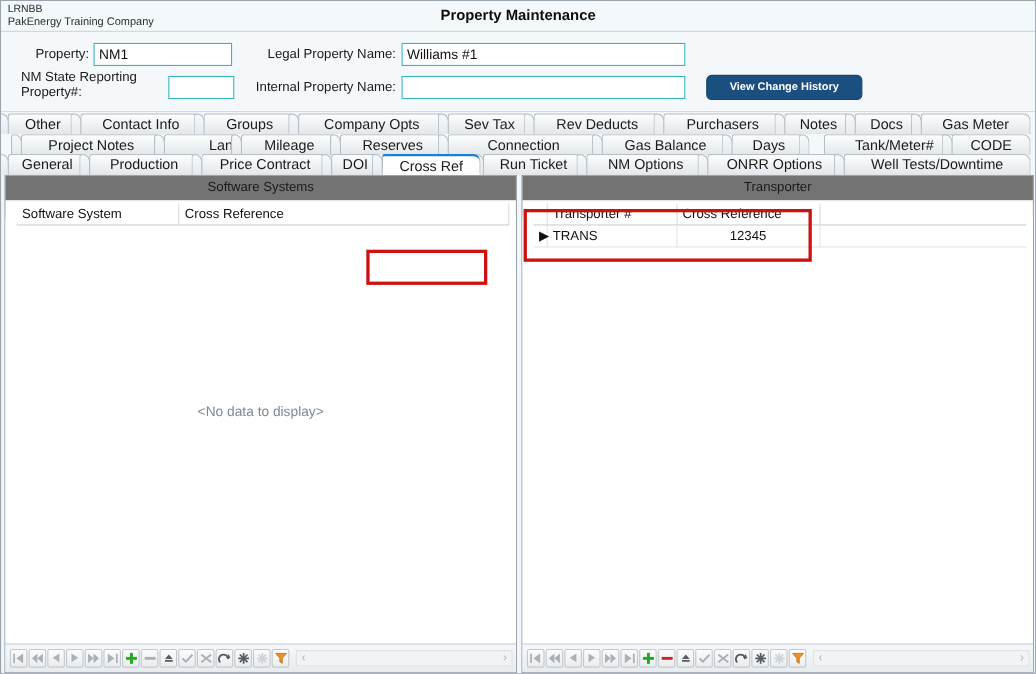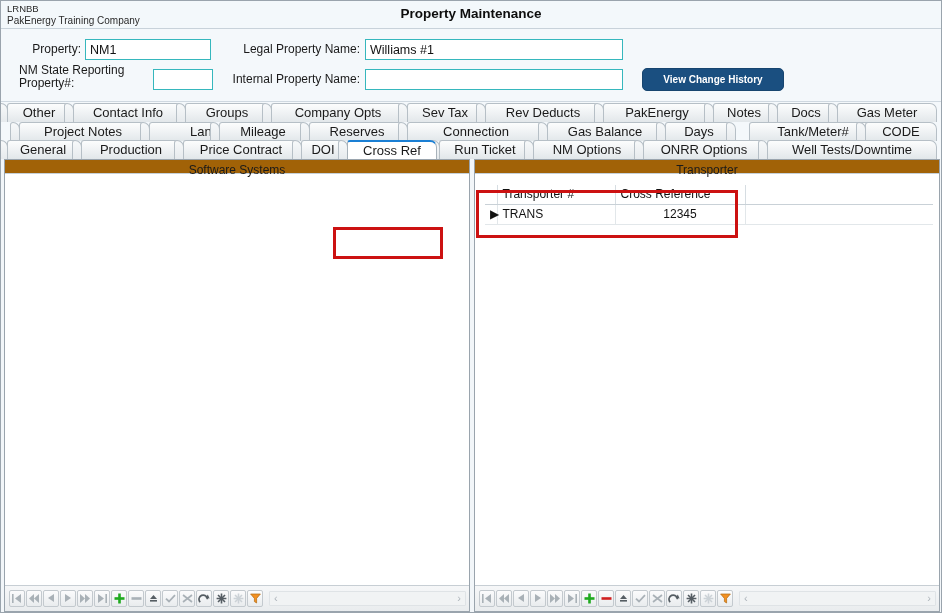--- a/index.html
+++ b/index.html
@@ -138,22 +138,22 @@
     position:absolute;
     top:0;bottom:0;
     box-sizing:border-box;
     background:#ffffff;
     border:1px solid #9aa4ad;
   }
   .panel.left{left:3px;width:466px;}
   .panel.right{left:473px;width:466px;}
 
   .panel-head{
-    height:14px;
-    background:#a16207;
+    height:38px;
+    background:#737373;
     border-bottom:1px solid #c6d0d8;
     text-align:center;
     font-size:12px;
     color:#1a1a1a;
     line-height:21px;
     box-sizing:border-box;
   }
   .grid-wrap{
     position:absolute;
     left:0;right:0;top:22px;bottom:27px;
@@ -301,21 +301,21 @@
         <div class="tab" style="left: 72px; width: 110px;"><span>Contact Info</span></div>
         <div class="tab sliver" style="left: 175px;"></div>
         <div class="tab" style="left: 184px; width: 84px;"><span>Groups</span></div>
         <div class="tab sliver" style="left: 261px;"></div>
         <div class="tab" style="left: 270px; width: 134px;"><span>Company Opts</span></div>
         <div class="tab sliver" style="left: 397px;"></div>
         <div class="tab" style="left: 406px; width: 76px;"><span>Sev Tax</span></div>
         <div class="tab sliver" style="left: 475px;"></div>
         <div class="tab" style="left: 484px; width: 116px;"><span>Rev Deducts</span></div>
         <div class="tab sliver" style="left: 593px;"></div>
-        <div class="tab" style="left: 602px; width: 108px;"><span>PakEnergy</span></div>
+        <div class="tab" style="left: 602px; width: 108px;"><span>Purchasers</span></div>
         <div class="tab sliver" style="left: 703px;"></div>
         <div class="tab" style="left: 712px; width: 62px;"><span>Notes</span></div>
         <div class="tab sliver" style="left: 767px;"></div>
         <div class="tab" style="left: 776px; width: 58px;"><span>Docs</span></div>
         <div class="tab sliver" style="left: 827px;"></div>
         <div class="tab" style="left: 836px; width: 100px;"><span>Gas Meter</span></div>
       </div>
     <div class="tabrow" id="tabrow2" style="top:20px;">
         <div class="tab sliver" style="left: 9px;"></div>
         <div class="tab" style="left: 18px; width: 128px;"><span>Project Notes</span></div>
@@ -356,20 +356,38 @@
         <div class="tab sliver" style="left: 757px;"></div>
         <div class="tab" style="left: 766px; width: 170px;"><span>Well Tests/Downtime</span></div>
       </div>
     <div class="annot" style="left:332px;top:125px;width:110px;height:32px;"></div>
   </div>
 
   <div class="panels">
 
     <div class="panel left">
       <div class="panel-head">Software Systems</div>
+      <div class="grid-wrap">
+        <div class="grid-indent">
+          <table class="grid">
+            <colgroup>
+                <col style="width:145px">
+                <col style="width:295px">
+              </colgroup>
+            <thead>
+              <tr>
+                <th>Software System</th>
+                <th>Cross Reference</th>
+              </tr>
+            </thead>
+            <tbody id="left-body"></tbody>
+          </table>
+        </div>
+        <div class="nodata">&lt;No data to display&gt;</div>
+      </div>
       <div class="navbar">
         <div class="navbtns" id="nav-left">
             <div class="nb">
               <svg width="12" height="9" viewBox="0 0 12 9">
                 <rect x="1" y="0" width="1.6" height="9" fill="#a9b1b7"></rect>
                 <polygon points="10,0 4,4.5 10,9" fill="#a9b1b7"></polygon>
               </svg>
             </div>
             <div class="nb">
               <svg width="12" height="9" viewBox="0 0 12 9">

